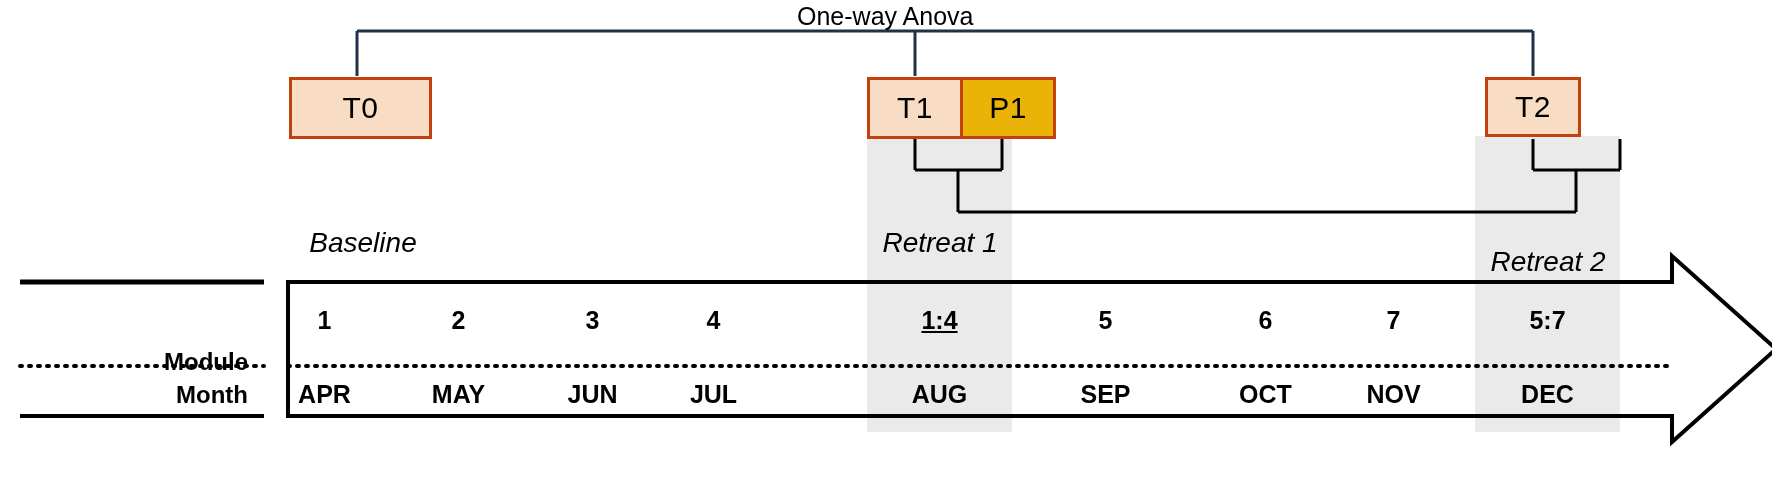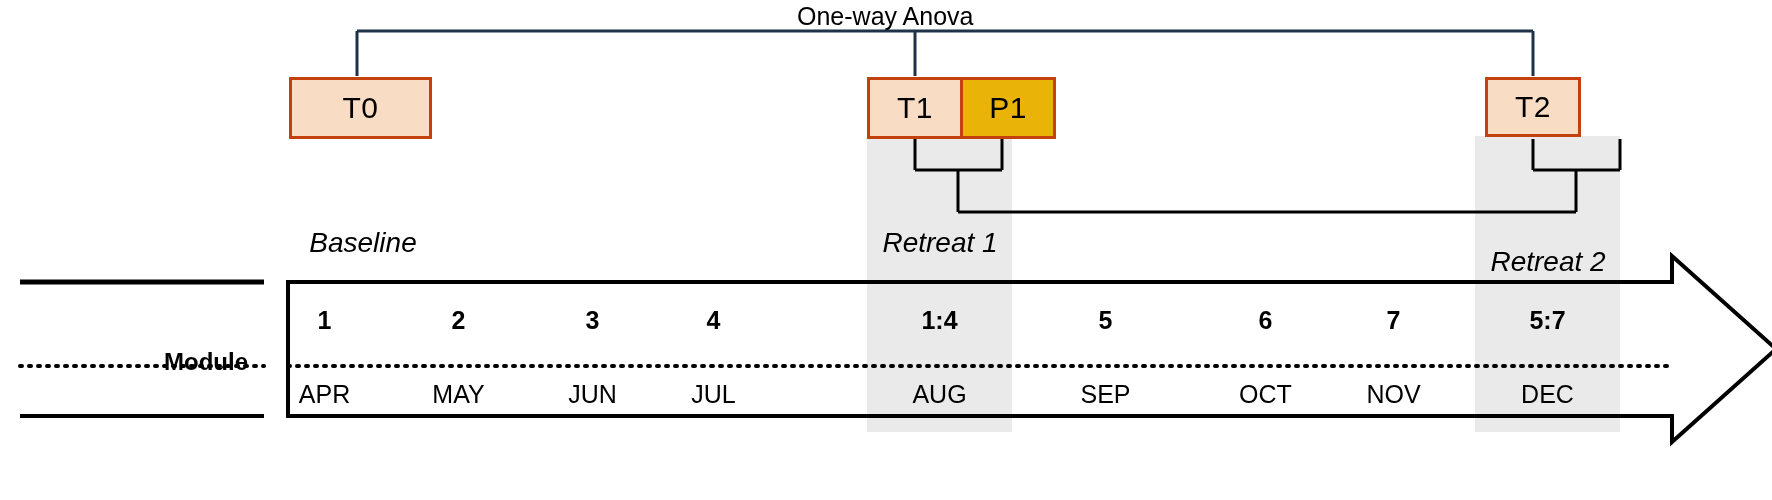--- a/index.html
+++ b/index.html
@@ -64,21 +64,21 @@
 
   
   .cell{
     position:absolute;
     text-align:center;
     white-space:nowrap;
     font-size:25px;
     line-height:1;
   }
   .cell.module{font-weight:bold;}
-  .cell.month{font-weight:normal;}
+  .cell.month{font-weight:bold;}
 </style>
 </head>
 <body>
 
 <div id="stage">
 
   <div class="retreat-band" style="left:855px;top:136px;width:145px;height:296px;"></div>
   <div class="retreat-band" style="left:1463px;top:136px;width:145px;height:296px;"></div>
 
   <svg id="svg-layer" viewBox="0 0 1772 500" xmlns="http://www.w3.org/2000/svg">
@@ -122,30 +122,31 @@
   <div class="tp-pair" style="left:855px;top:77px;">
     <div class="tp-box fill-t" style="width:96px;height:62px;">T1</div>
     <div class="tp-box fill-p" style="width:96px;height:62px;">P1</div>
   </div>
 
   <div class="tp-pair" style="left:1473px;top:77px;">
     <div class="tp-box fill-t" style="width:96px;height:60px;">T2</div>
   </div>
 
   <div class="row-label" style="left:0px;top:310px;width:236px;margin-top:40px;">Module</div>
+  <div class="row-label" style="left:0px;top:383px;width:236px;">Month</div>
 
   <div class="dc-item" style="left:281px;top:229px;width:140px;">Baseline</div>
   <div class="dc-item" style="left:858px;top:229px;width:140px;font-style:italic;">Retreat 1</div>
   <div class="dc-item" style="left:1466px;top:229px;width:140px;margin-top:19px;">Retreat 2</div>
 
   <div class="cell module" style="left:279px;top:308px;width:67px;">1</div>
   <div class="cell module" style="left:413px;top:308px;width:67px;">2</div>
   <div class="cell module" style="left:547px;top:308px;width:67px;">3</div>
   <div class="cell module" style="left:668px;top:308px;width:67px;">4</div>
-  <div class="cell module" style="left:894px;top:308px;width:67px;">1:4</div>
+  <div class="cell module" style="left:894px;top:308px;width:67px;text-decoration:underline;">1:4</div>
   <div class="cell module" style="left:1060px;top:308px;width:67px;">5</div>
   <div class="cell module" style="left:1220px;top:308px;width:67px;">6</div>
   <div class="cell module" style="left:1348px;top:308px;width:67px;">7</div>
   <div class="cell module" style="left:1502px;top:308px;width:67px;">5:7</div>
 
   <div class="cell month" style="left:275px;top:382px;width:75px;">APR</div>
   <div class="cell month" style="left:409px;top:382px;width:75px;text-align:center;">MAY</div>
   <div class="cell month" style="left:543px;top:382px;width:75px;">JUN</div>
   <div class="cell month" style="left:664px;top:382px;width:75px;">JUL</div>
   <div class="cell month" style="left:890px;top:382px;width:75px;">AUG</div>

